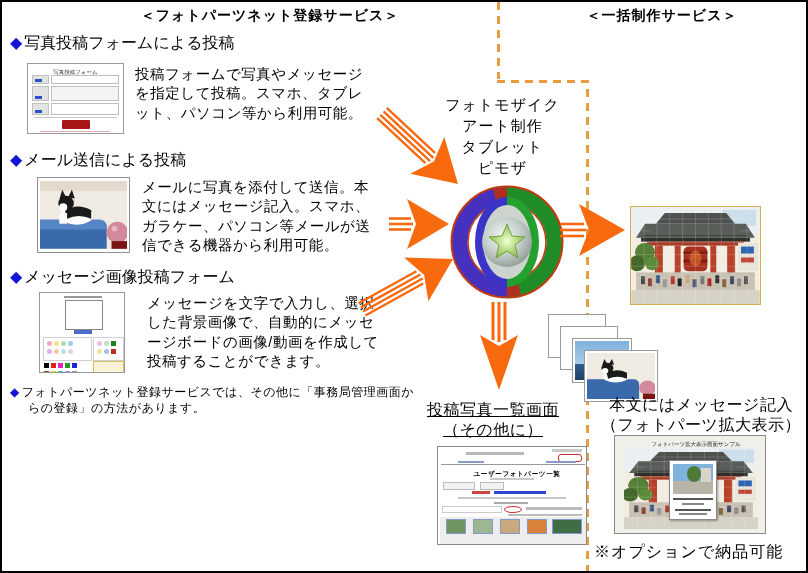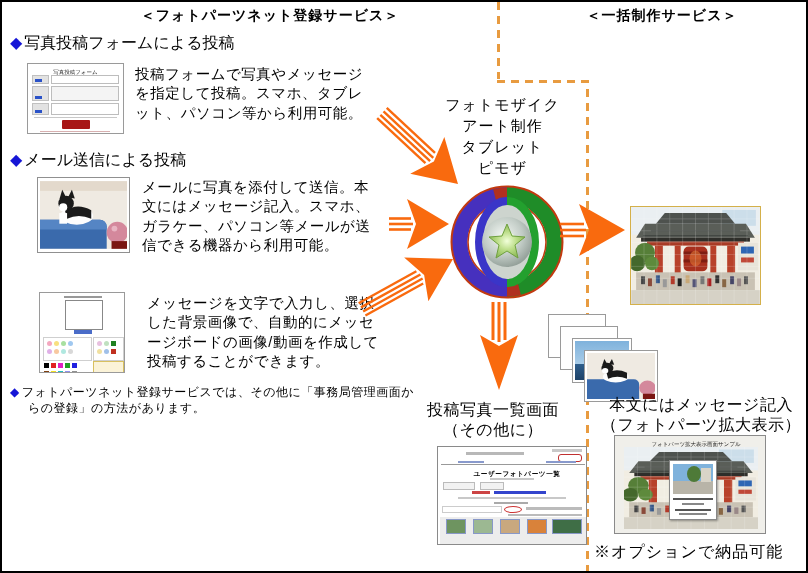--- a/index.html
+++ b/index.html
@@ -93,20 +93,21 @@
       <circle cx="24" cy="27" r="4.2" fill="#fff"></circle>
       <rect x="20" y="33" width="8" height="11" fill="#fff"></rect>
       <circle cx="80" cy="53" r="11" fill="#D4889C"></circle>
       <circle cx="77" cy="49" r="3" fill="#E8B4C2"></circle>
       <rect x="74" y="62" width="16" height="8" fill="#7A1612"></rect>
     </svg>
   </div>
 
   <div class="abs body-text" style="left:140px;top:176px;width:240px;">メールに写真を添付して送信。本文にはメッセージ記入。スマホ、ガラケー、パソコン等メールが送信できる機器から利用可能。</div>
 
+  <div class="abs heading" style="left:8px;top:265px;"><span class="diamond">◆</span><span>メッセージ画像投稿フォーム</span></div>
 
   <div class="abs shot" style="left:37px;top:290px;width:86px;height:81px;">
     <div class="bar" style="left:24px;top:3px;width:38px;height:2px;background:#999;"></div>
     <div class="panel" style="left:25px;top:7px;width:36px;height:28px;border-color:#888;"></div>
     <div class="bar" style="left:34px;top:37px;width:18px;height:4px;background:#4a6cc8;"></div>
     <div class="panel" style="left:3px;top:44px;width:47px;height:22px;">
       <div style="padding:1px 2px;line-height:6px;">
         <span class="sw" style="background:#F4A8C0;"></span><span class="sw" style="background:#F8E080;"></span><span class="sw" style="background:#A8E0A0;"></span><span class="sw" style="background:#A0C8F0;"></span><br>
         <span class="sw" style="background:#E0B0E8;"></span><span class="sw" style="background:#F8C8A0;"></span><span class="sw" style="background:#B0E8E0;"></span><span class="sw" style="background:#D8D8D8;"></span>
       </div>
@@ -302,21 +303,21 @@
         <polygon points="20,19 23,9 27,17" fill="#1A1A1A"></polygon>
           <polygon points="29,17 33,9 36,18" fill="#1A1A1A"></polygon>
         <circle cx="27" cy="23" r="8" fill="#1A1A1A"></circle>
           <circle cx="24" cy="27" r="4.2" fill="#fff"></circle>
         <circle cx="80" cy="53" r="11" fill="#D4889C"></circle>
           <rect x="74" y="62" width="16" height="8" fill="#7A1612"></rect>
       </svg>
     </div>
   </div>
 
-  <div class="abs out-label" style="left:407px;top:398px;width:168px;">
+  <div class="abs out-label" style="left:407px;top:398px;width:168px;text-decoration:underline;">
     <div>投稿写真一覧画面</div>
     <div>（その他に）</div>
   </div>
 
   <div class="abs shot" style="left:435px;top:444px;width:150px;height:99px;border-color:#8a8a8a;">
     <div class="bar" style="left:28px;top:5px;width:58px;height:3px;background:#b8b8b8;"></div>
     <div class="abs" style="right:4px;top:2px;width:30px;height:3px;background:#c8c8c8;"></div>
     <div class="abs" style="right:4px;top:7px;width:22px;height:6px;border:1px solid #c03030;border-radius:3px;background:#fff;"></div>
     <div class="bar" style="left:3px;top:17px;width:144px;height:1px;background:#999;"></div>
     <div class="bar" style="left:20px;top:14px;width:26px;height:2px;background:#8899cc;"></div>

